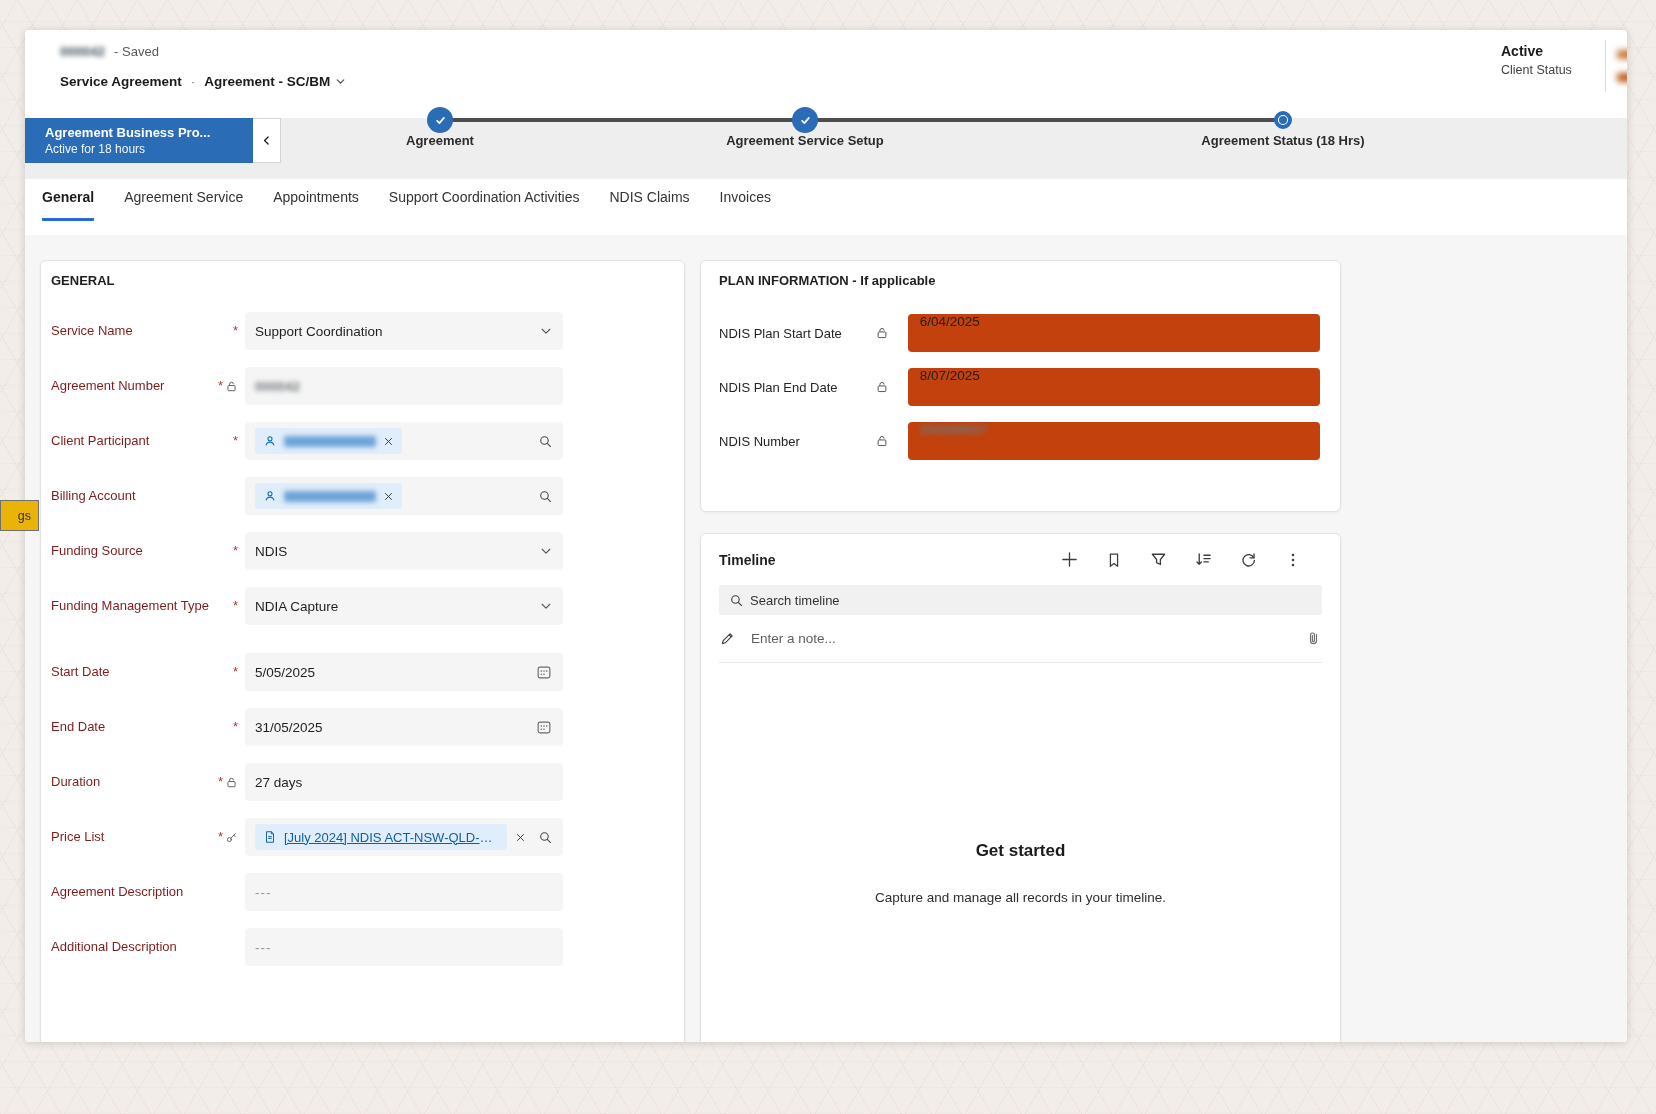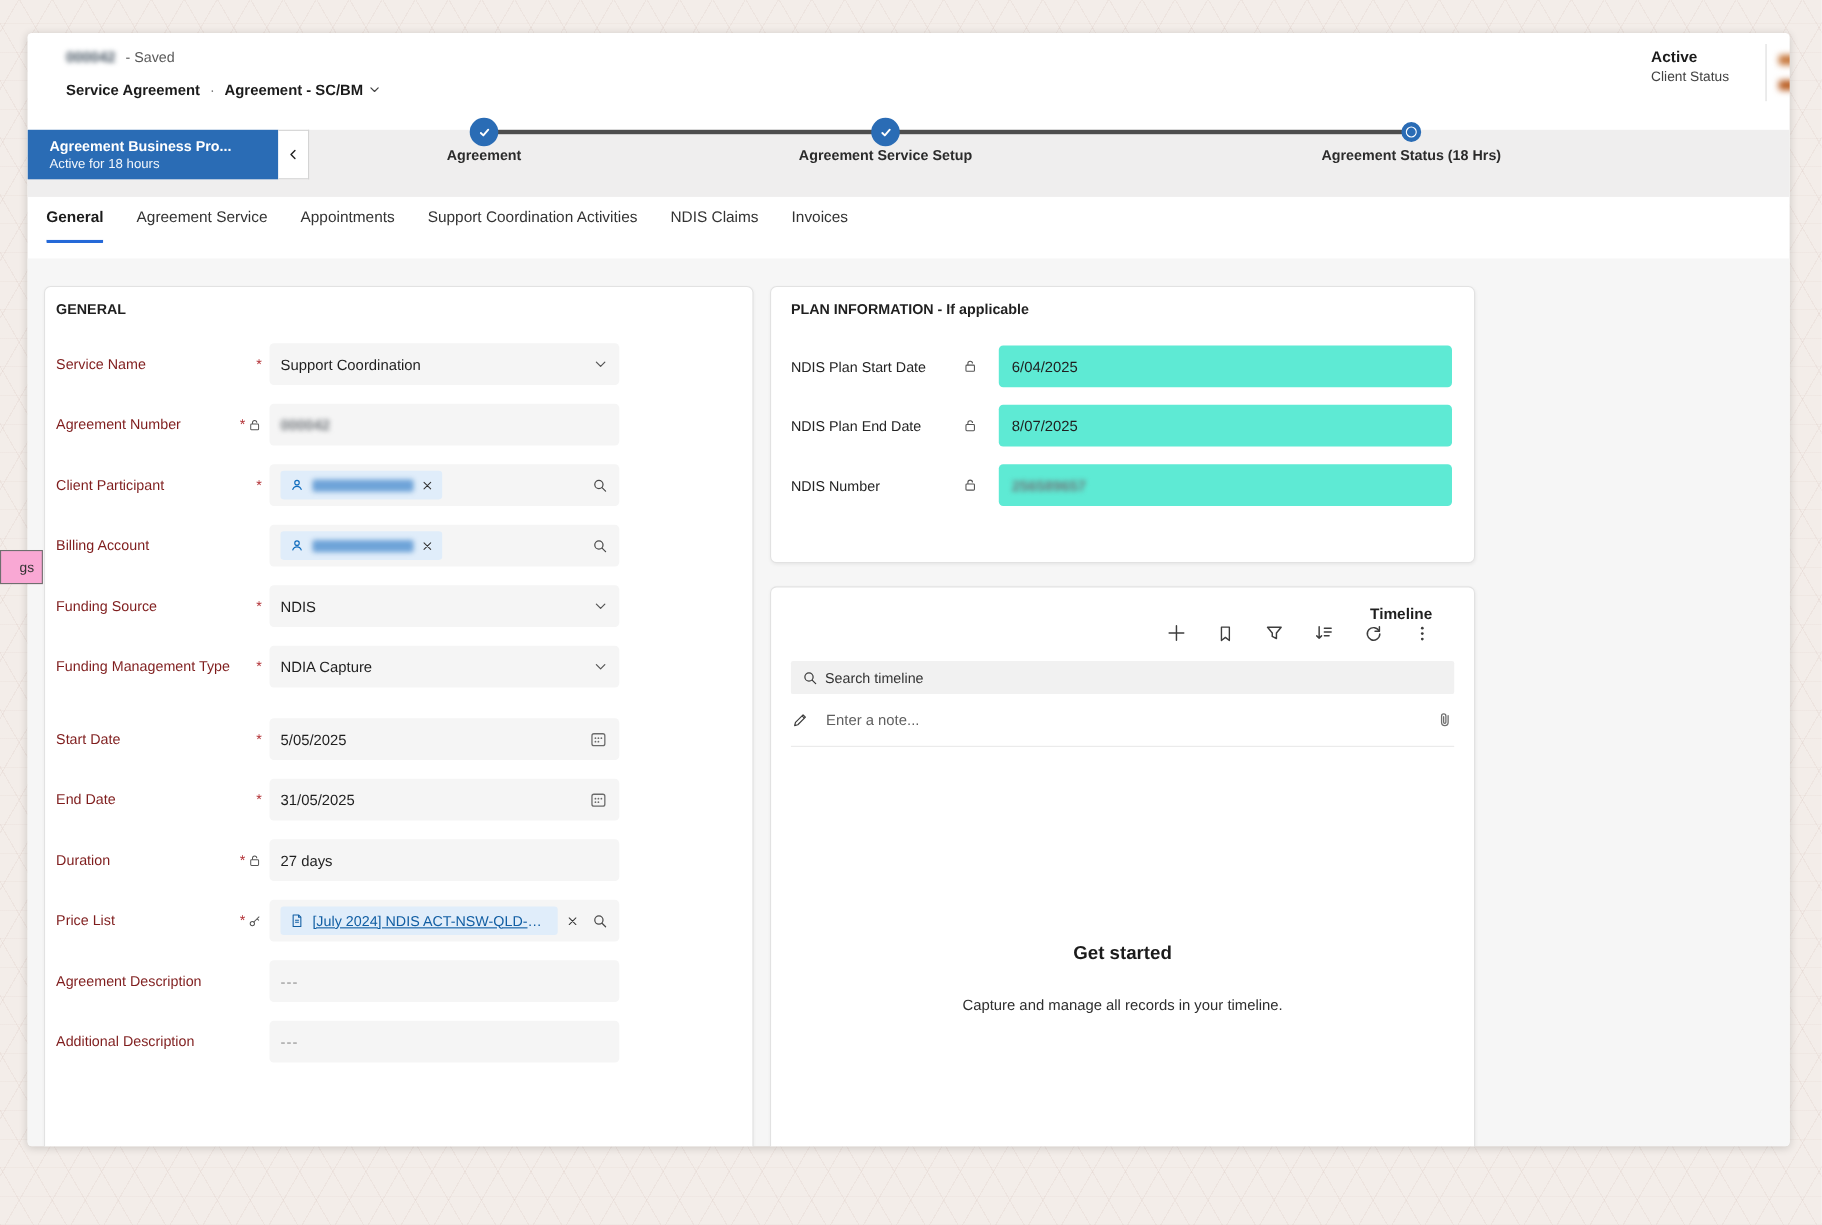--- a/index.html
+++ b/index.html
@@ -76,36 +76,36 @@
   .push-right { margin-left:auto; display:flex; align-items:center; }
   .pill { display:inline-flex; align-items:center; gap:7px; background:#e0edfa; border-radius:3px; height:26px; padding:0 8px; }
   .blur-name { width:92px; height:11px; background:#6ea3d8; border-radius:2px; filter:blur(2.6px); }
   .pill-link { font-size:13px; color:#115ea3; text-decoration:underline; white-space:nowrap; }
   .icon { display:inline-flex; align-items:center; justify-content:center; color:#474747; }
   .icon svg { display:block; }
   
   .prow { display:flex; align-items:center; margin-bottom:16px; }
   .plabel { width:160px; font-size:13px; color:#242424; }
   .plock { width:34px; display:flex; align-items:center; color:#555; }
-  .pctl { width:423px; height:38px; background:#5eead4; border-radius:4px; display:flex; align-items:center; padding:0 12px; }
-  
-  .tl-head { display:flex; align-items:flex-end; padding:16px 38px 0 18px;flex-direction:column; }
+  .pctl { width:423px; height:38px; background:#c2410c; border-radius:4px; display:flex; align-items:flex-start; padding:0 12px; }
+  
+  .tl-head { display:flex; align-items:center; padding:16px 38px 0 18px; }
   .tl-title { font-size:14px; font-weight:700; color:#1f1f1f; }
   .tl-icons { margin-left:auto; display:flex; gap:26px; }
   .tl-icons .icon { cursor:pointer; color:#3d3d3d; }
   .tl-search { margin:16px 18px 0 18px; height:30px; background:#f1f1f1; border-radius:2px;
                display:flex; align-items:center; gap:6px; padding:0 10px; cursor:text; }
   .tl-search span { font-size:13px; color:#333; }
   .tl-note { margin:0 18px; height:48px; display:flex; align-items:center; gap:15px; border-bottom:1px solid #e9e9e9; cursor:text;}
   .tl-note .ph { font-size:13.5px; color:#5f5f5f; }
   .tl-empty { text-align:center; margin-top:178px; }
   .tl-empty .t1 { font-size:17px; font-weight:700; color:#1b1b1b; }
   .tl-empty .t2 { font-size:13.5px; color:#2e2e2e; margin-top:29px; }
   
-  .edge-tooltip { position:absolute; left:0; top:500px; width:39px; height:31px; background:#f9a8d4; border:1px solid #6f6f6f;
+  .edge-tooltip { position:absolute; left:0; top:500px; width:39px; height:31px; background:#eab308; border:1px solid #6f6f6f;
                   display:flex; align-items:center; justify-content:flex-end; padding-right:7px; font-size:12.5px; color:#333; z-index:9; }
 </style>
 </head>
 <body>
 
 <div class="canvas">
 
   <div class="hdr-line1">
     <span class="redact-strong">000042</span>
     <span class="saved">- Saved</span>

